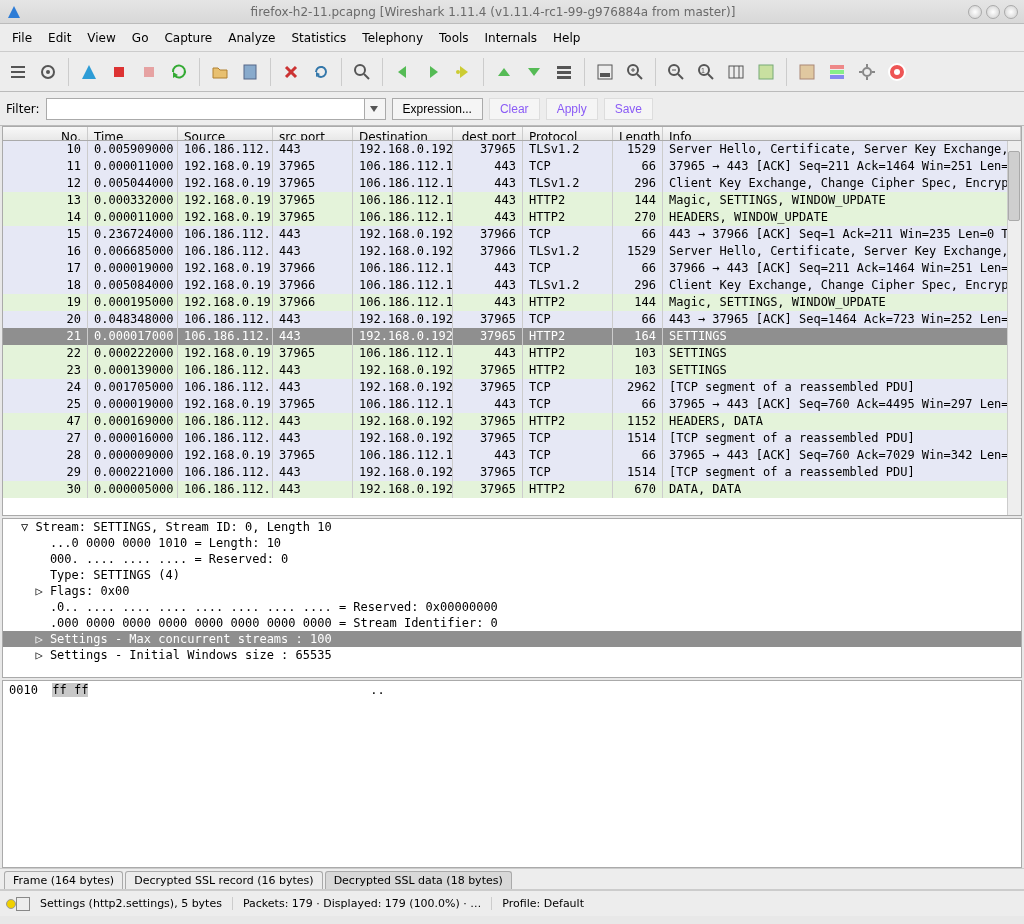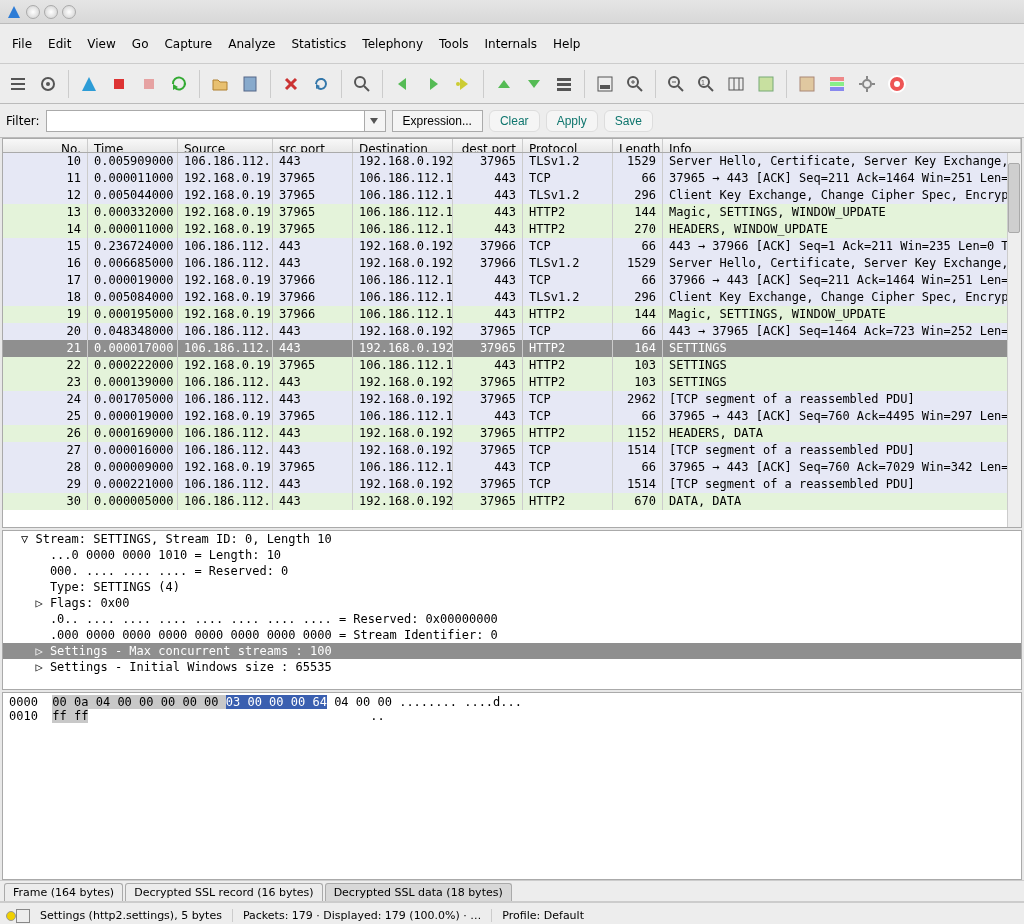--- a/index.html
+++ b/index.html
@@ -1,32 +1,32 @@
 <!DOCTYPE html>
 <html><head>
 <meta charset="utf-8">
 <style>
 * { box-sizing: border-box; margin: 0; padding: 0; }
 html, body { width: 1024px; height: 924px; font-family: "DejaVu Sans", Arial, sans-serif; font-size: 12px; background: #e8e8e8; overflow: hidden; }
 .titlebar { height: 24px; background: linear-gradient(#e5e5e5,#d8d8d8); display: flex; align-items: center; padding: 0 6px; border-bottom: 1px solid #bbb; color: #6a6a6a; font-size: 12px; }
 .titlebar .t-center { flex: 1; text-align: center; white-space: nowrap; overflow: hidden; }
 .titlebar .wctrl { width: 14px; height: 14px; border-radius: 50%; background: radial-gradient(#fff,#ccc); border: 1px solid #aaa; margin-left: 4px; display: inline-block; }
-.menubar { height: 40px; background: #ededed; display: flex; align-items: center; border-bottom: 1px solid #ccc; padding: 0 4px; }
+.menubar { height: 28px; background: #ededed; display: flex; align-items: center; border-bottom: 1px solid #ccc; padding: 0 4px; }
 .menubar .menu-item { padding: 3px 8px; cursor: default; }
 .toolbar { height: 40px; background: #ededed; display: flex; align-items: center; border-bottom: 1px solid #bbb; padding: 0 4px; gap: 2px; }
 .tb-sep { width: 1px; height: 28px; background: #ccc; margin: 0 4px; }
 .tb-btn { width: 28px; height: 28px; border: 1px solid transparent; border-radius: 3px; display: flex; align-items: center; justify-content: center; background: transparent; }
 .tb-btn svg { width: 20px; height: 20px; }
 .filterbar { height: 34px; background: #ededed; display: flex; align-items: center; padding: 4px 6px; gap: 6px; border-bottom: 1px solid #bbb; }
 .filterbar label { font-size: 12px; }
 .filterbar .combo { flex: 0 0 340px; display: flex; }
 .filterbar .combo input { flex: 1; height: 22px; border: 1px solid #aaa; border-right: none; padding: 0 4px; font-size: 12px; }
 .filterbar .combo button { width: 22px; height: 22px; border: 1px solid #aaa; background: #f5f5f5; }
 .filterbar .linkbtn { height: 22px; padding: 0 10px; border: 1px solid #aaa; background: #f5f5f5; font-size: 12px; }
-.filterbar .disabled { color: #0f766e; border-color: #ddd; border-radius: 6px; }
+.filterbar .disabled { color: #8b5cf6; border-color: #ddd; }
 .pkt-area { height: 390px; border: 1px solid #aaa; margin: 0 2px; background: #fff; display: flex; flex-direction: column; }
 .pkt-head { display: flex; height: 14px; border-bottom: 1px solid #aaa; background: linear-gradient(#f8f8f8,#e8e8e8); }
 .pkt-head .col, .pkt-row .col { border-right: 1px solid #ccc; padding: 3px 6px; font-family: "DejaVu Sans Mono","Courier New",monospace; font-size: 12px; white-space: nowrap; overflow: hidden; }
 .pkt-head .col { font-family: "DejaVu Sans",Arial,sans-serif; }
 .pkt-body { flex: 1; overflow: hidden; position: relative; }
 .pkt-rows { position: absolute; inset: 0; }
 .pkt-row { display: flex; height: 17px; line-height: 17px; }
 .pkt-row .col { padding: 0 6px; }
 .c-no{width:85px;text-align:right;} .c-time{width:90px;} .c-src{width:95px;} .c-srcport{width:80px;text-align:left;} .c-dst{width:100px;} .c-dstport{width:70px;text-align:right;} .c-proto{width:90px;} .c-len{width:50px;text-align:right;} .c-info{flex:1;}
 .row-http2{background:#e4f3da;} .row-tlstcp{background:#e6e8f5;} .row-sel{background:#8f8f8f;color:#fff;}
@@ -47,20 +47,21 @@
 .statusdot{width:10px;height:10px;border-radius:50%;background:#f0d000;border:1px solid #999;}
 .tri{display:inline-block;width:0;height:0;border-left:4px solid transparent;border-right:4px solid transparent;border-top:6px solid #555;margin-right:2px;vertical-align:middle;}
 </style>
 </head>
 <body>
 
 <div class="titlebar">
   <span style="width:16px;height:16px;display:inline-block;"><svg viewBox="0 0 16 16">
         <polygon points="2,14 14,14 8,2" fill="#2d7cd6"></polygon>
       </svg></span>
+  <div class="t-center">firefox-h2-11.pcapng   [Wireshark 1.11.4  (v1.11.4-rc1-99-g976884a from master)]</div>
   <span class="wctrl"></span>
   <span class="wctrl"></span>
   <span class="wctrl"></span>
 </div>
 
 <div class="menubar" id="menubar">
     <span class="menu-item">File</span>
     <span class="menu-item">Edit</span>
     <span class="menu-item">View</span>
     <span class="menu-item">Go</span>
@@ -440,21 +441,21 @@
           <div class="col c-time">0.000019000</div>
           <div class="col c-src">192.168.0.19</div>
           <div class="col c-srcport">37965</div>
           <div class="col c-dst">106.186.112.11</div>
           <div class="col c-dstport">443</div>
           <div class="col c-proto">TCP</div>
           <div class="col c-len">66</div>
           <div class="col c-info">37965 → 443 [ACK] Seq=760 Ack=4495 Win=297 Len=</div>
         </div>
         <div class="pkt-row row-http2">
-          <div class="col c-no">26</div>
+          <div class="col c-no">47</div>
           <div class="col c-time">0.000169000</div>
           <div class="col c-src">106.186.112.</div>
           <div class="col c-srcport">443</div>
           <div class="col c-dst">192.168.0.192</div>
           <div class="col c-dstport">37965</div>
           <div class="col c-proto">HTTP2</div>
           <div class="col c-len">1152</div>
           <div class="col c-info">HEADERS, DATA</div>
         </div>
         <div class="pkt-row row-tlstcp">
@@ -514,21 +515,20 @@
   <div class="line">    000. .... .... .... = Reserved: 0</div>
   <div class="line">    Type: SETTINGS (4)</div>
   <div class="line">  ▷ Flags: 0x00</div>
   <div class="line">    .0.. .... .... .... .... .... .... .... = Reserved: 0x00000000</div>
   <div class="line">    .000 0000 0000 0000 0000 0000 0000 0000 = Stream Identifier: 0</div>
   <div class="line sel">  ▷ Settings - Max concurrent streams : 100</div>
   <div class="line">  ▷ Settings - Initial Windows size : 65535</div>
 </div>
 
 <div class="hex-area">
-  <div class="hexline"><span>0000</span>  <span class="hex-hl-gray">00 0a 04 00 00 00 00 00 </span><span class="hex-hl">03 00 00 00 64</span><span> 04 00 00</span><span> ........ ....d...</span></div>
   <div class="hexline"><span>0010</span>  <span class="hex-hl-gray">ff ff</span><span>                                       ..</span></div>
 </div>
 
 <div class="tabs-bottom">
   <div class="tab">Frame (164 bytes)</div>
   <div class="tab">Decrypted SSL record (16 bytes)</div>
   <div class="tab active">Decrypted SSL data (18 bytes)</div>
 </div>
 
 <div class="statusbar">

